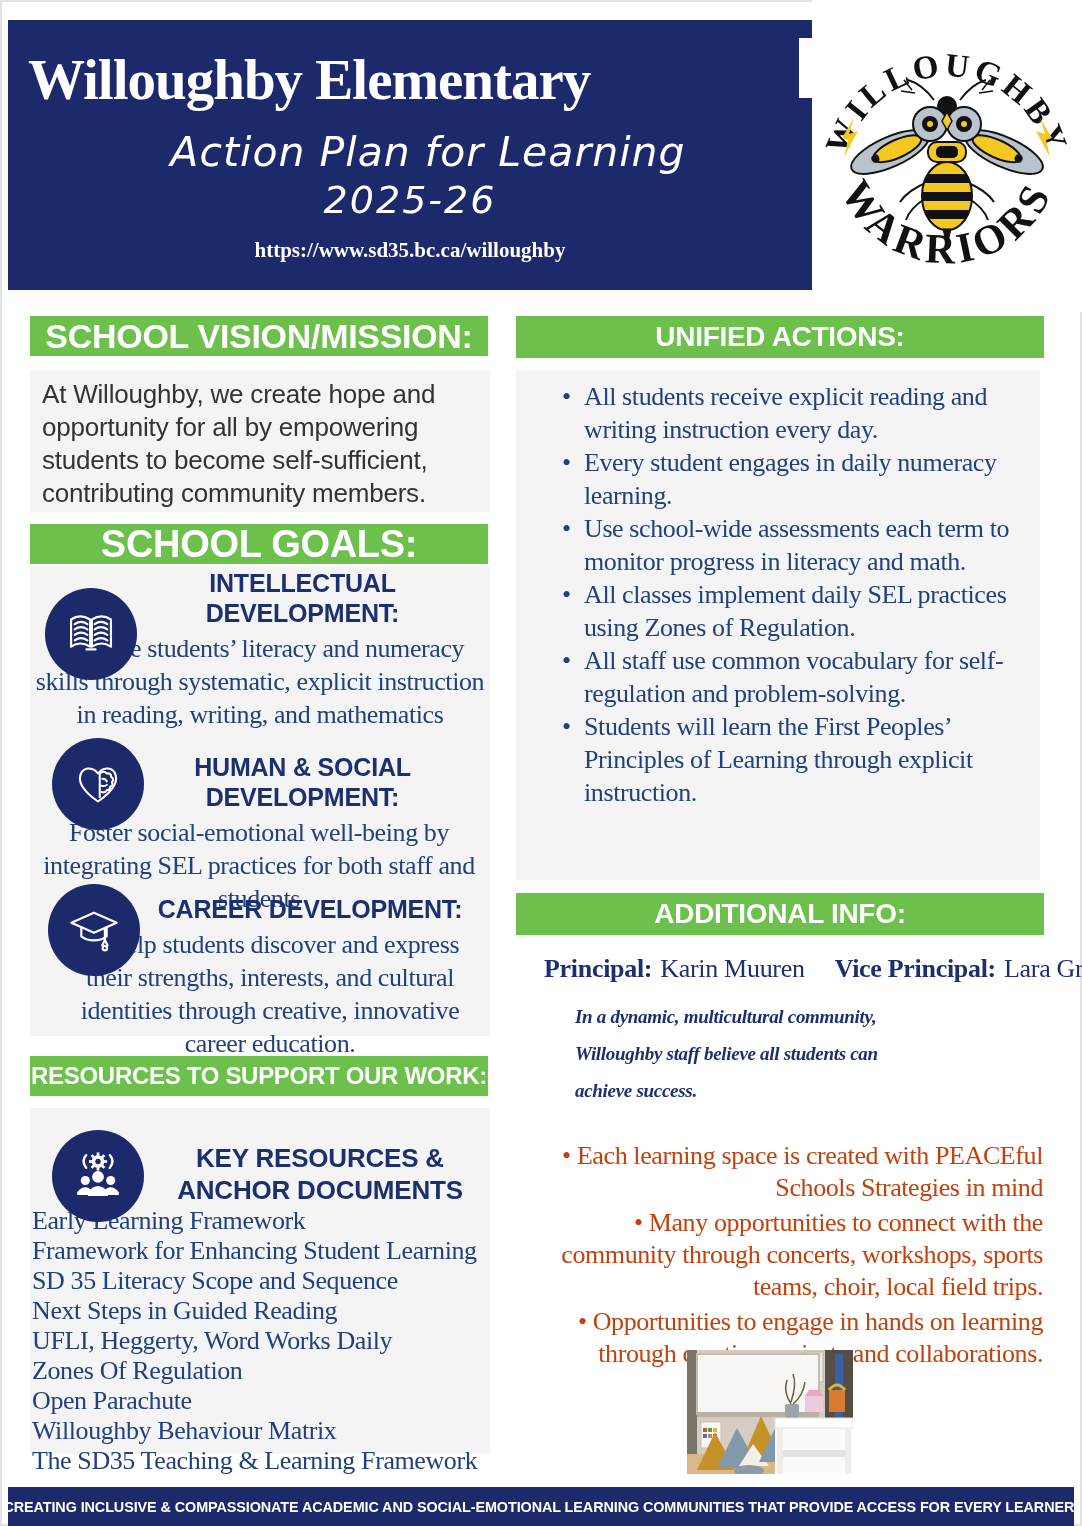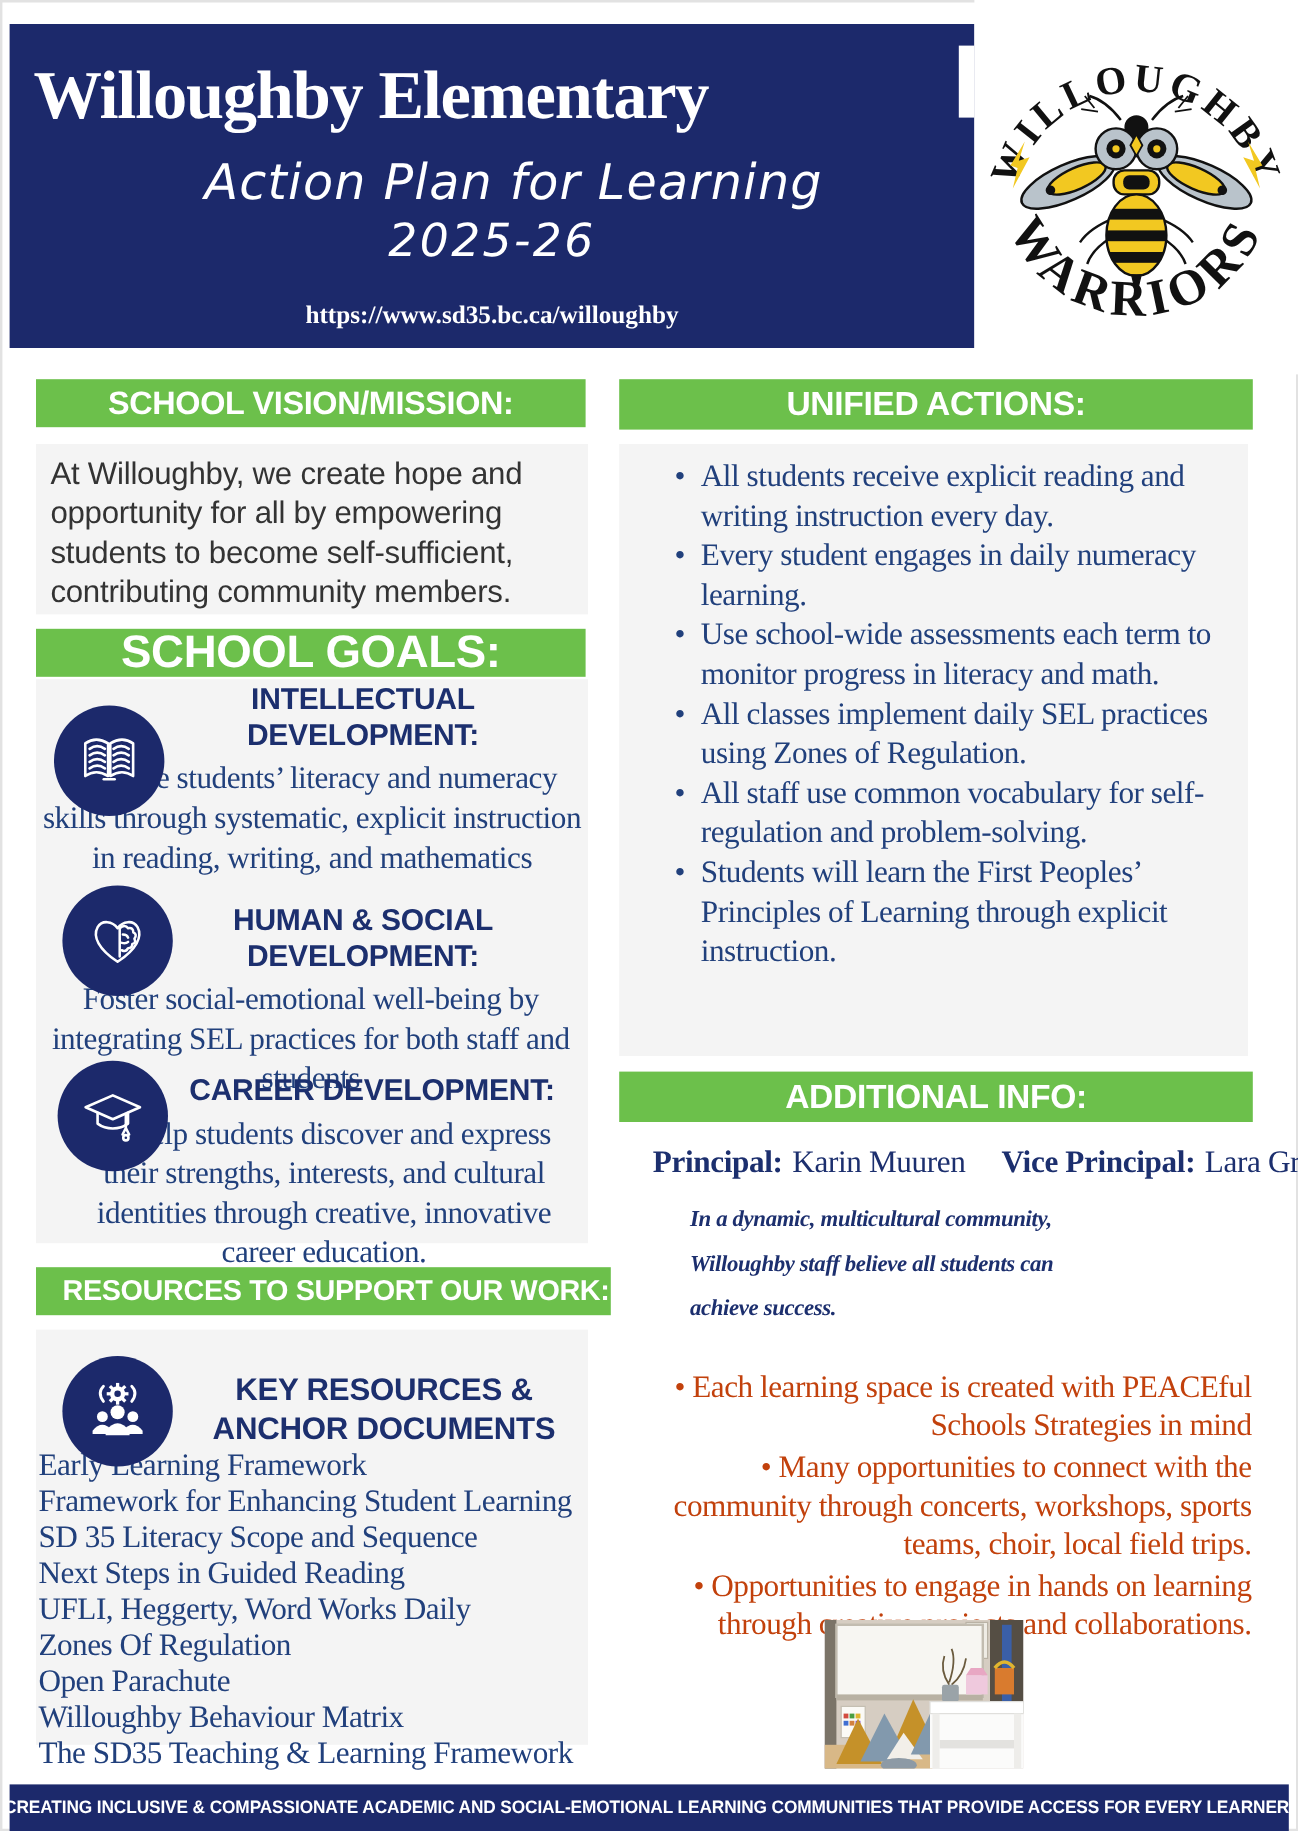--- a/index.html
+++ b/index.html
@@ -17,21 +17,21 @@
     font-family:"Liberation Serif",serif;font-weight:bold;font-size:57px;
     line-height:80px;margin-top:20px;white-space:nowrap;padding-left:20px;
     text-align:left;letter-spacing:-1px;
   }
   .title-clip{position:absolute;top:18px;right:0;width:13px;height:60px;background:#fff;}
   .hero-subtitle{
     font-family:"DejaVu Sans",cursive;font-style:italic;font-size:41px;line-height:48px;
     margin-top:8px;letter-spacing:1px;padding-left:36px;
   }
   .hero-year{font-family:"DejaVu Sans",cursive;font-style:italic;font-size:38px;line-height:44px;margin-top:2px;letter-spacing:2px;}
-  .hero-url{font-family:"Liberation Serif",serif;font-weight:bold;font-size:21px;margin-top:28px;color:#fff;text-decoration:none;display:block;}
+  .hero-url{font-family:"Liberation Serif",serif;font-weight:bold;font-size:21px;margin-top:16px;color:#fff;text-decoration:none;display:block;}
   
   .logo{position:absolute;left:812px;top:0;width:270px;height:312px;background:#fff;}
   
   .banner{
     position:absolute;background:#6cc04b;color:#fff;
     font-family:"Liberation Sans",sans-serif;font-weight:bold;
     display:flex;align-items:center;justify-content:center;
     letter-spacing:-0.3px;
   }
   .panel{position:absolute;background:#f4f4f4;}
@@ -149,21 +149,21 @@
         <g clip-path="url(#beeClip)" stroke="none">
           <rect x="105" y="174" width="60" height="9" fill="#111"></rect>
           <rect x="105" y="192" width="60" height="9" fill="#111"></rect>
           <rect x="105" y="210" width="60" height="9" fill="#111"></rect>
         </g>
         <path d="M131 229 l4 17 4 -17 z" fill="#111" stroke-width="1"></path>
       </g>
     </svg>
   </div>
 
-  <div class="banner" style="left:30px;top:316px;width:458px;height:40px;font-size:27px;">SCHOOL VISION/MISSION:</div>
+  <div class="banner" style="left:30px;top:316px;width:458px;height:40px;font-size:34px;">SCHOOL VISION/MISSION:</div>
 
   <div class="panel" style="left:30px;top:370px;width:460px;height:142px;"></div>
   <div class="tb mission-text" style="left:42px;top:378px;width:442px;">At Willoughby, we create hope and opportunity for all by empowering students to become self-sufficient, contributing community members.</div>
 
   <div class="banner" style="left:30px;top:524px;width:458px;height:40px;font-size:38px;">SCHOOL GOALS:</div>
 
   <div class="panel" style="left:30px;top:566px;width:460px;height:470px;"></div>
 
   <div class="icircle" style="left:45px;top:588px;">
     <svg width="58" height="58" viewBox="0 0 64 64" fill="none" stroke="#fff" stroke-width="2.4" stroke-linecap="round" stroke-linejoin="round">
@@ -191,21 +191,21 @@
     <svg width="58" height="58" viewBox="0 0 64 64" fill="none" stroke="#fff" stroke-width="2.4" stroke-linecap="round" stroke-linejoin="round">
       <polygon points="32,13 57,24 32,35 7,24"></polygon>
       <path d="M18 29 v10 c8 6 20 6 28 0 v-10"></path>
       <path d="M44 31 v12 m0 0 l-3 6 m3 -6 l3 6"></path>
       <circle cx="44" cy="52" r="2.4"></circle>
     </svg>
   </div>
   <div class="tb gh" style="left:135px;top:894px;width:350px;">CAREER DEVELOPMENT:</div>
   <div class="tb gb" style="left:68px;top:928px;width:404px;">To help students discover and express their strengths, interests, and cultural identities through creative, innovative career education.</div>
 
-  <div class="banner" style="left:30px;top:1056px;width:458px;height:40px;font-size:24px;padding-left:21px;">RESOURCES TO SUPPORT OUR WORK:</div>
+  <div class="banner" style="left:30px;top:1056px;width:458px;height:40px;font-size:24px;">RESOURCES TO SUPPORT OUR WORK:</div>
 
   <div class="panel" style="left:30px;top:1108px;width:460px;height:346px;"></div>
 
   <div class="icircle" style="left:52px;top:1130px;">
     <svg width="58" height="58" viewBox="0 0 64 64">
       <g fill="#ffffff">
         <rect x="30.5" y="6" width="3" height="5" transform="rotate(0 32 16)"></rect>
         <rect x="30.5" y="6" width="3" height="5" transform="rotate(45 32 16)"></rect>
         <rect x="30.5" y="6" width="3" height="5" transform="rotate(90 32 16)"></rect>
         <rect x="30.5" y="6" width="3" height="5" transform="rotate(135 32 16)"></rect>

